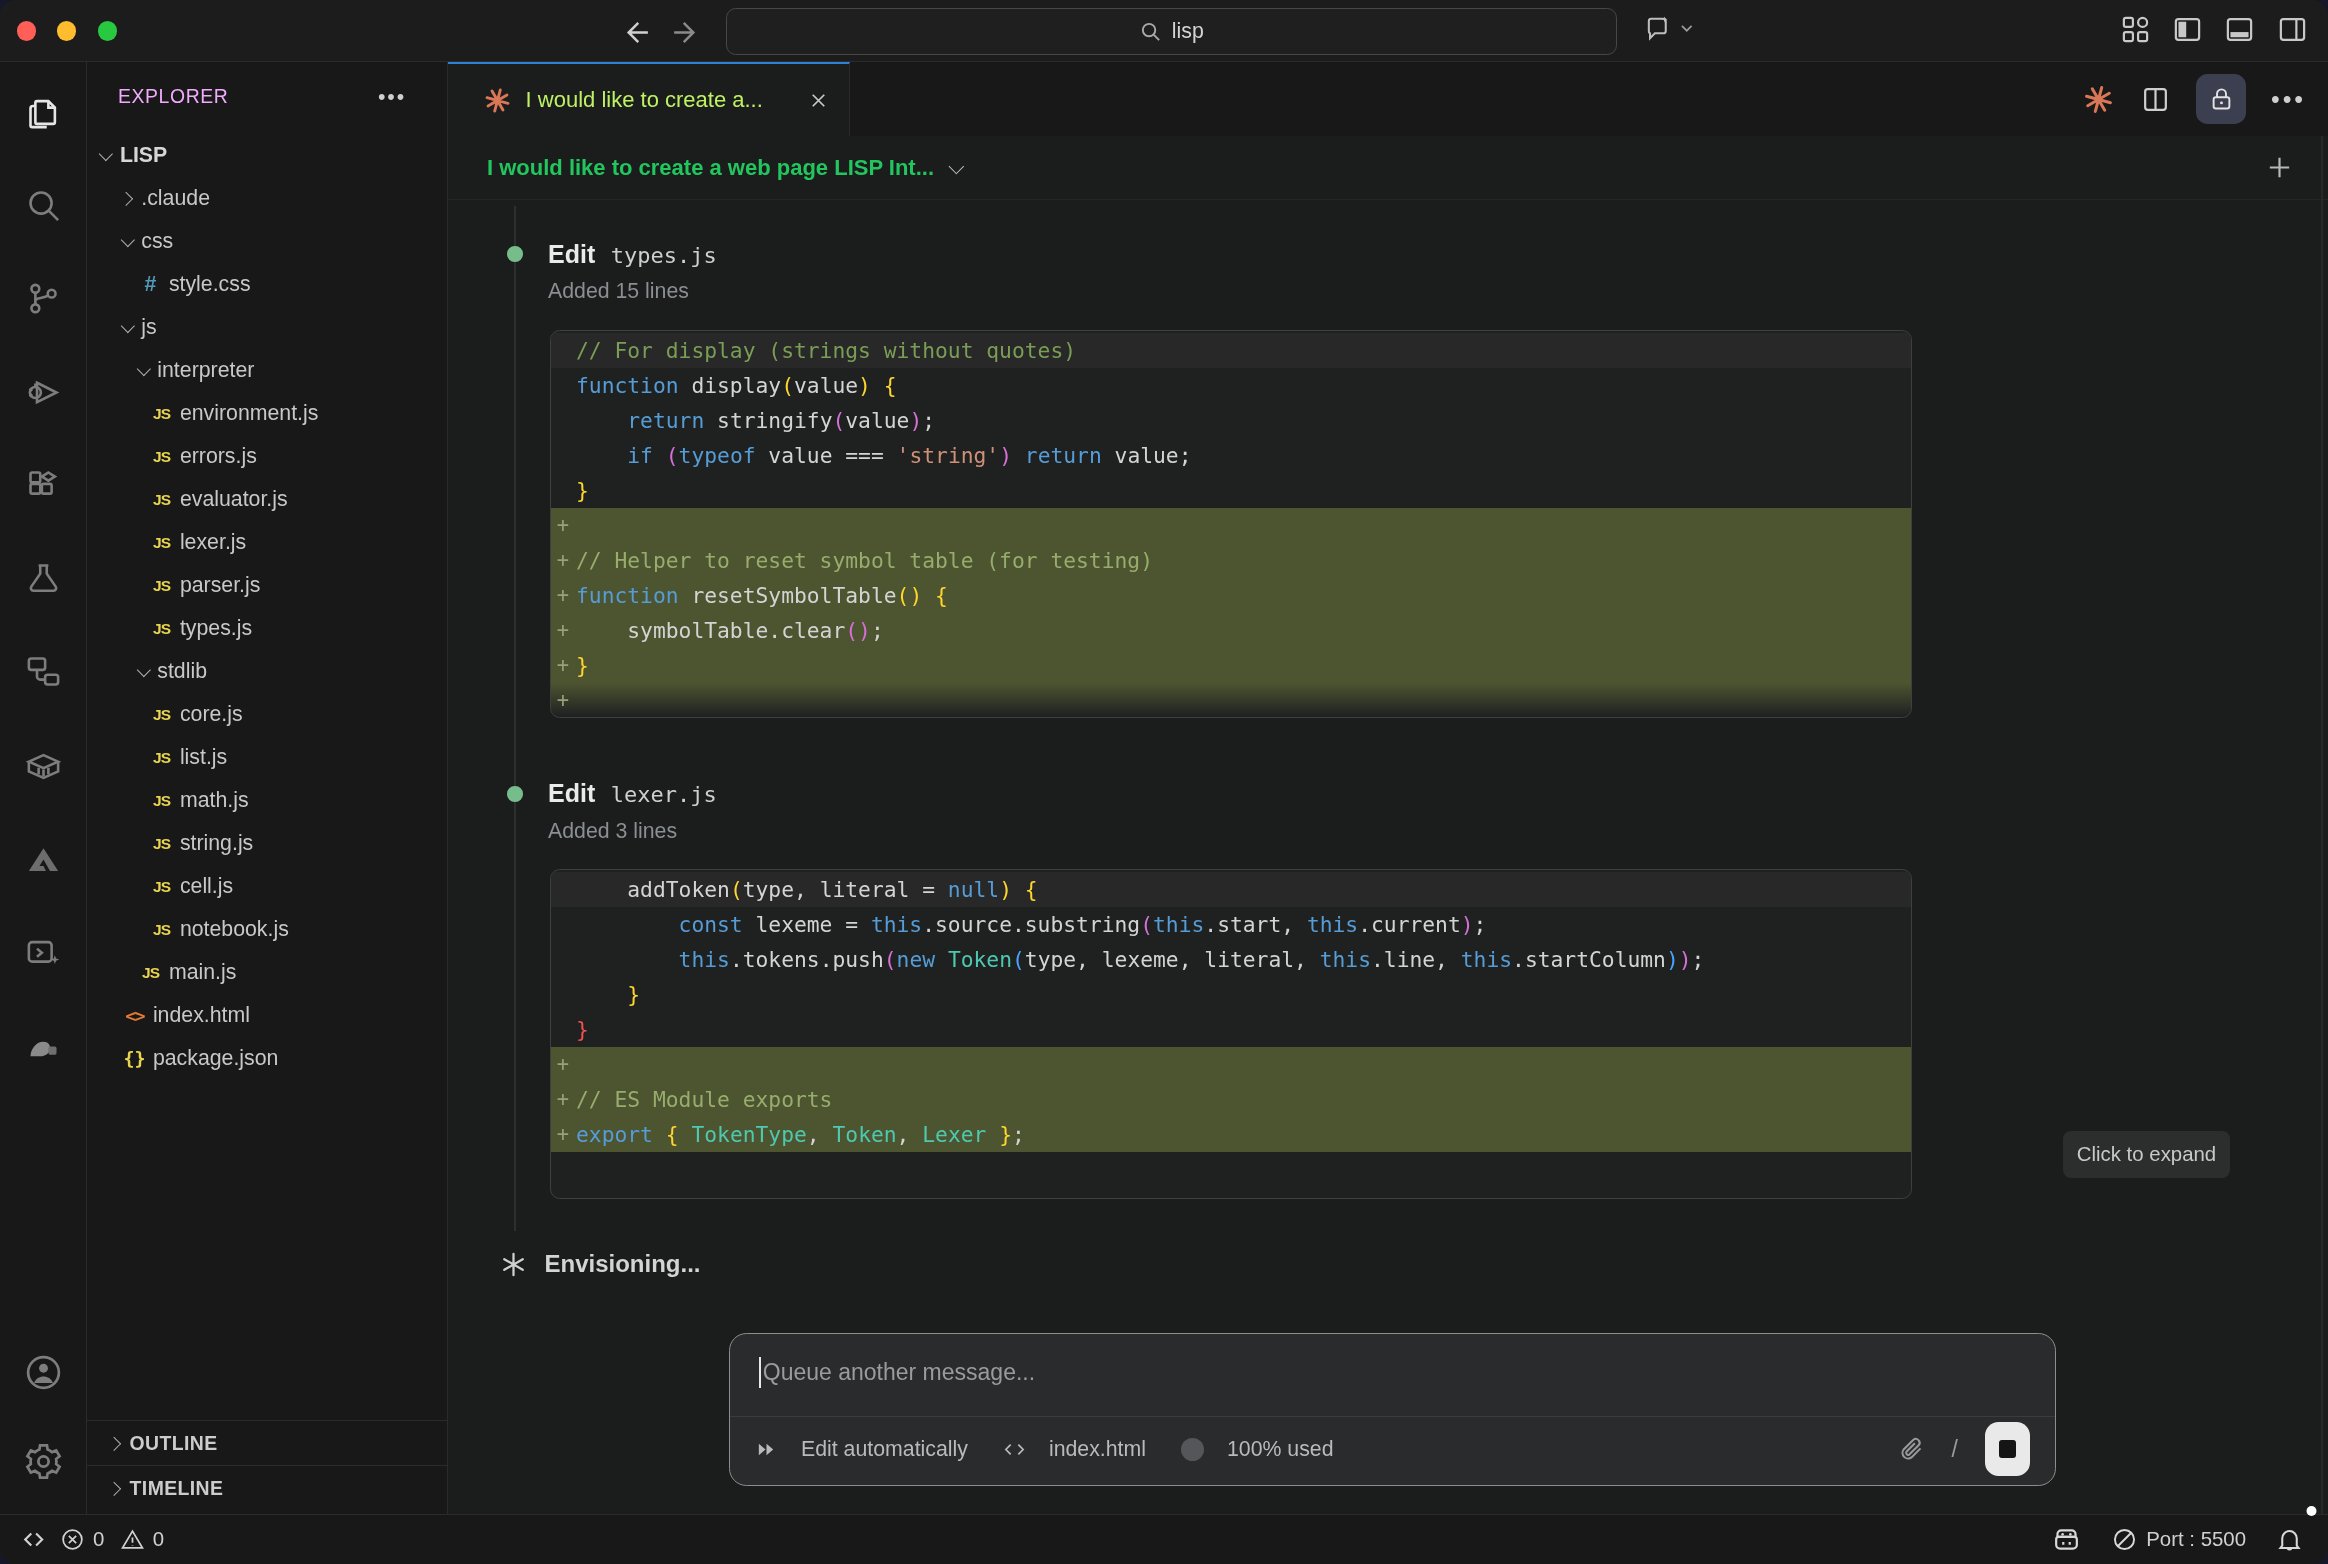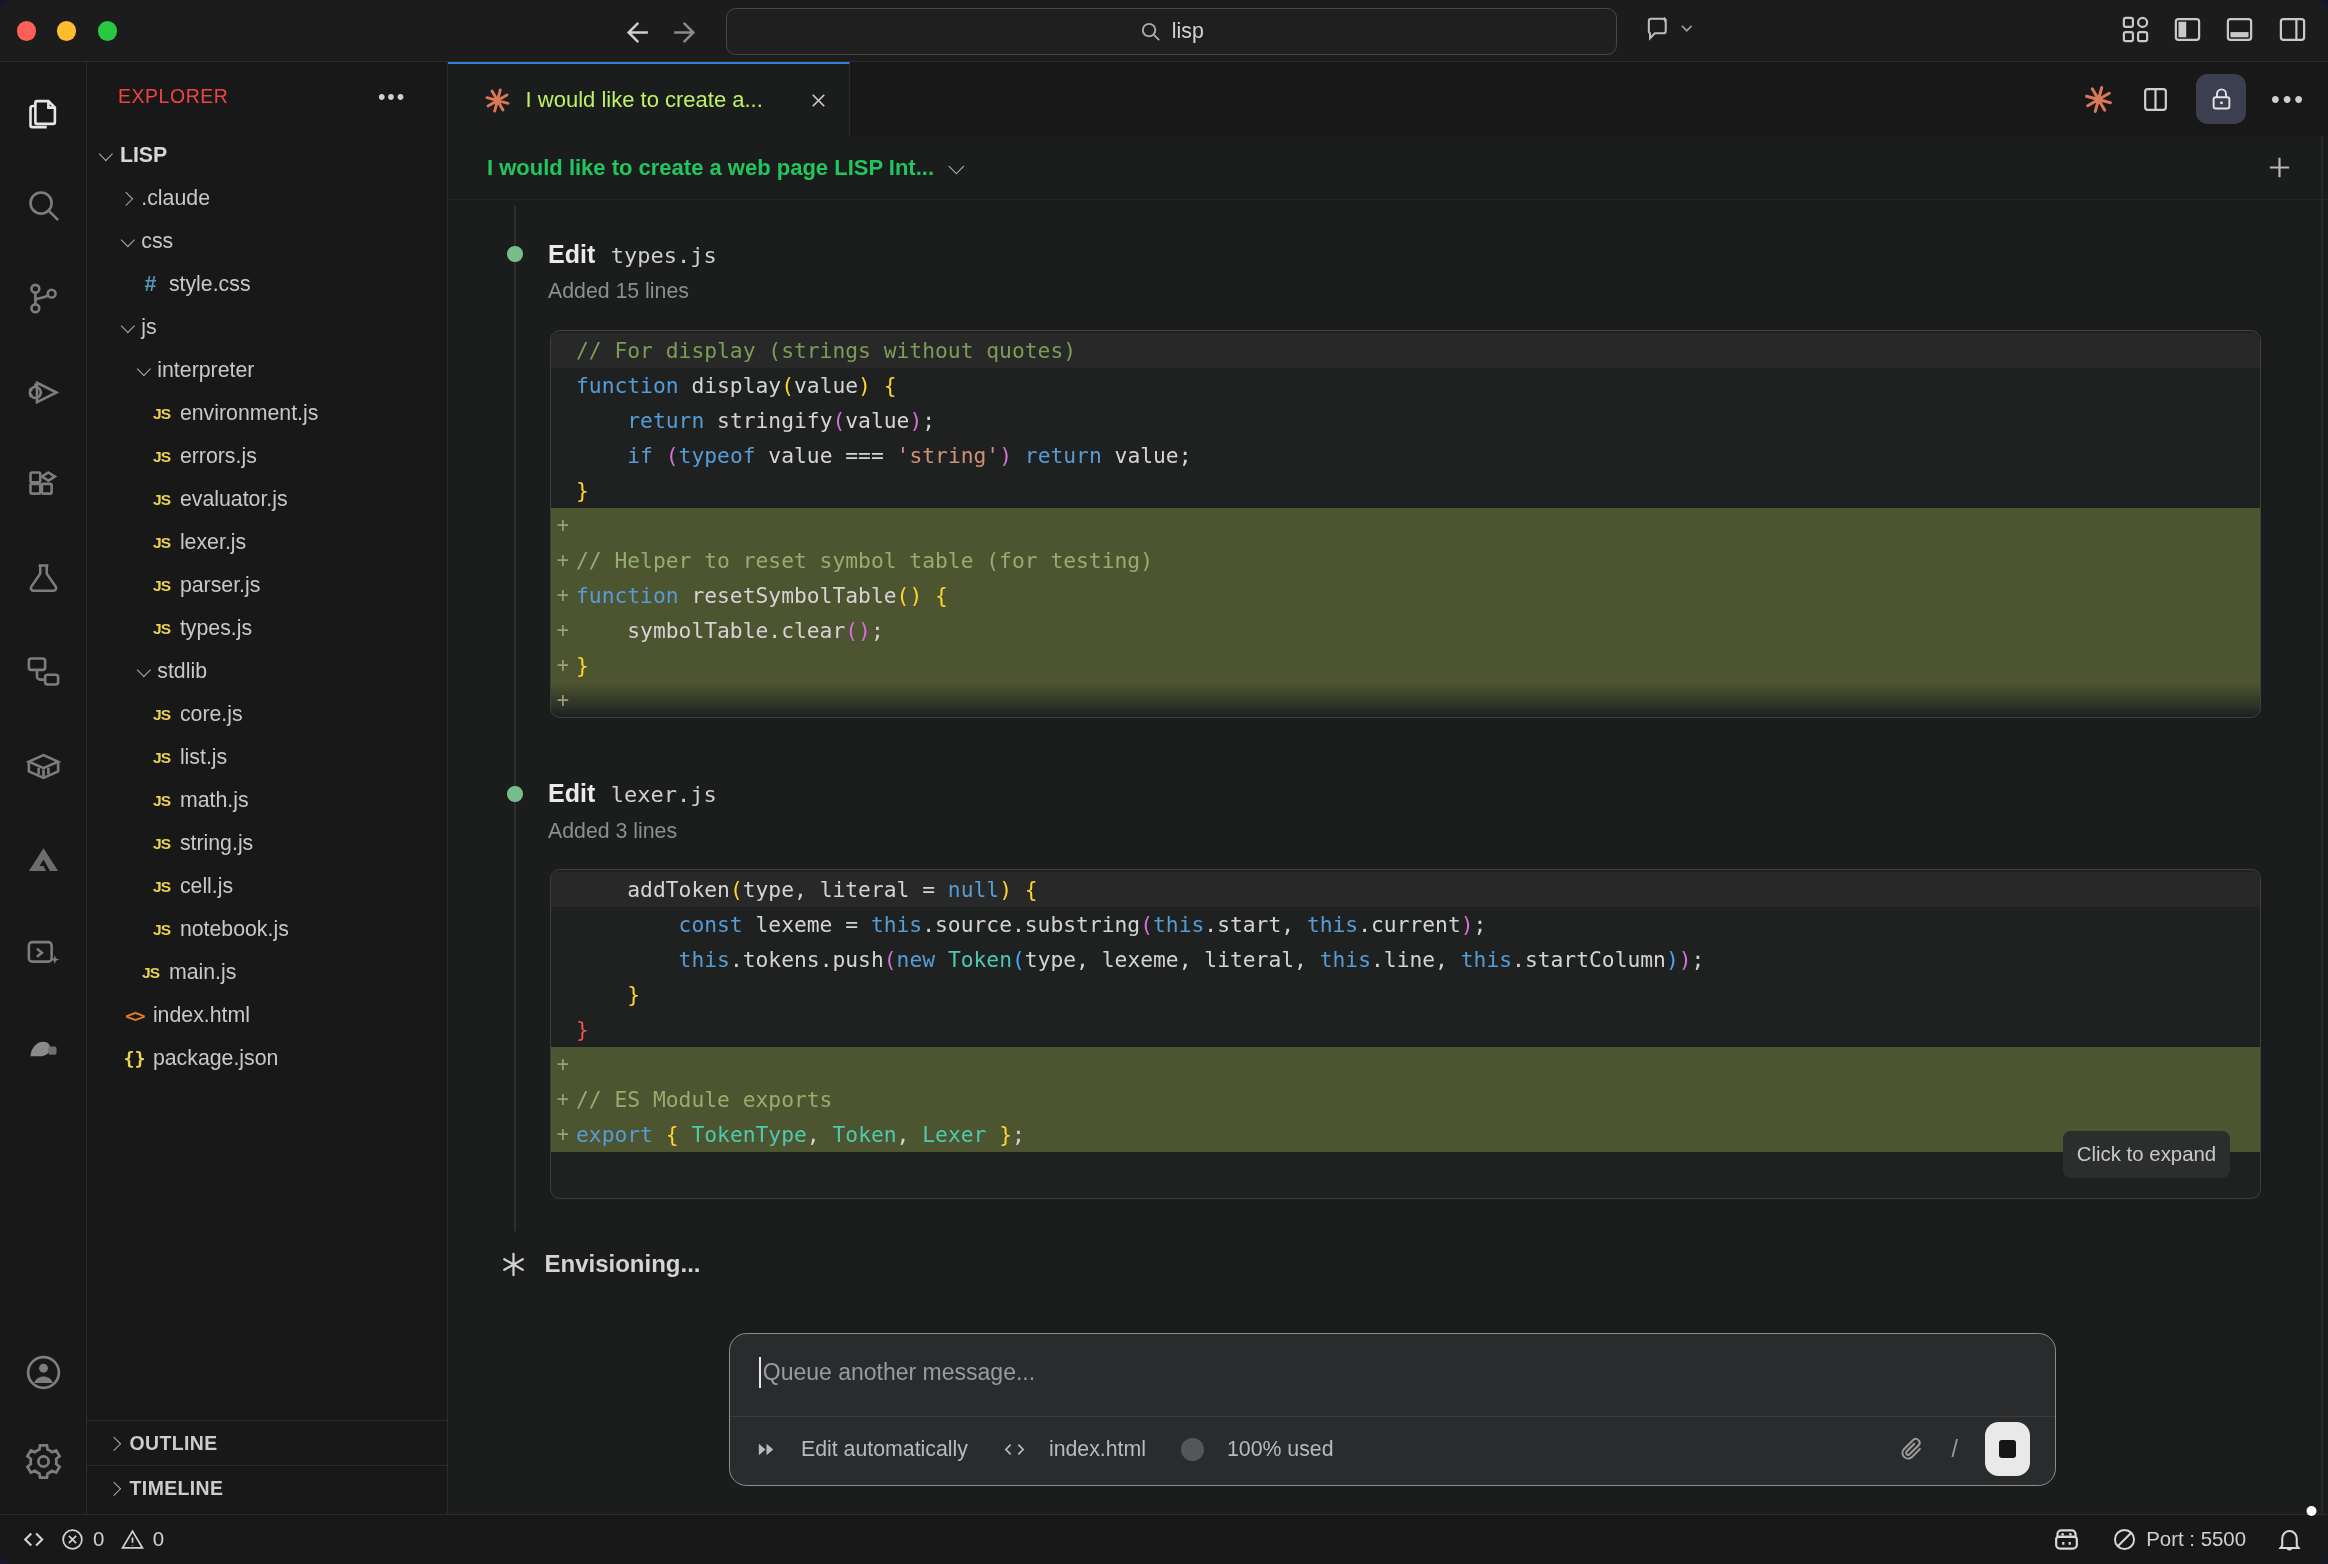--- a/index.html
+++ b/index.html
@@ -15,21 +15,21 @@
   .tb-right { position:absolute; right:21.3px; top:13.6px; display:flex; gap:21.3px; align-items:center; }
   .copichat { position:absolute; left:1644px; top:13.6px; display:flex; align-items:center; gap:5.8px; }
 
   
   .activitybar { position:absolute; left:0; top:62px; width:87px; height:1452px; background:#181818; border-right:1px solid #2b2b2b; }
   .ab-ic { position:absolute; left:20.4px; width:47px; height:47px; display:flex; align-items:center; justify-content:center; color:#7d7d7d; }
   .ab-ic.active { color:#e6e6e6; }
 
   
   .sidebar { position:absolute; left:87px; top:62px; width:361px; height:1452px; background:#181818; border-right:1px solid #2b2b2b; }
-  .sb-header { position:absolute; left:31px; top:23px; font-size:19.4px; letter-spacing:0.6px; color:#ef4444; }
+  .sb-header { position:absolute; left:31px; top:23px; font-size:19.4px; letter-spacing:0.6px; color:#f0abfc; }
   .sb-dots { position:absolute; right:41px; top:23px; color:#cfcfcf; font-size:21.3px; letter-spacing:1.9px; }
   .tree { position:absolute; left:0; top:72px; width:100%; }
   .tree-row { height:43px; display:flex; align-items:center; color:#c8c8c8; font-size:21.3px; cursor:pointer; white-space:nowrap; }
   .tree-row.bold { font-weight:bold; color:#d6d6d6; }
   .d0{padding-left:11.6px;} .d1{padding-left:33px;} .d2{padding-left:49px;} .d3{padding-left:60px;}
   .chev { width:21.3px; height:13.6px; position:relative; display:inline-block; flex:0 0 21.3px; }
   .chev::before { content:""; position:absolute; width:8.7px; height:8.7px; border-right:1.9px solid #b0b0b0; border-bottom:1.9px solid #b0b0b0; }
   .chev.down::before { left:2.9px; top:0px; transform:rotate(45deg); }
   .chev.right::before { left:1px; top:1.9px; transform:rotate(-45deg); }
   .fi { display:inline-block; width:29px; margin-right:3.9px; text-align:center; font-weight:bold; flex:0 0 29px; }
@@ -53,21 +53,21 @@
   .chat-caret::before { content:""; position:absolute; left:1.9px; top:1.9px; width:9.7px; height:9.7px; border-right:1.9px solid #bdbdbd; border-bottom:1.9px solid #bdbdbd; transform:rotate(45deg); }
   .plus { margin-left:auto; color:#b8b8b8; }
 
   .threadline { position:absolute; left:66px; top:144px; width:1.9px; height:1025px; background:#2d2e2e; }
   .dot { position:absolute; left:59px; width:15.5px; height:15.5px; border-radius:50%; background:#77bd8b; }
   .ed-h { position:absolute; left:100px; height:35px; line-height:35px; white-space:nowrap; }
   .ed-h .act { color:#eaeaea; font-size:25px; font-weight:bold; }
   .ed-h .file { color:#cfcfcf; font-size:22px; font-family:"DejaVu Sans Mono",monospace; margin-left:15.5px; }
   .ed-sum { position:absolute; left:100px; color:#8a8f93; font-size:21.3px; }
 
-  .code { position:absolute; left:102px; width:1711px; background:#1f2121; border:1px solid #3e4040; border-radius:9.7px; overflow:hidden; padding:1.9px 0; }
+  .code { position:absolute; left:102px; width:1362px; background:#1f2121; border:1px solid #3e4040; border-radius:9.7px; overflow:hidden; padding:1.9px 0; }
   .code-0 { top:268px; height:388px; } .code-1 { top:807px; height:330px; }
   .cl { height:35px; line-height:35px; padding-left:25px; position:relative; white-space:pre; font-family:"DejaVu Sans Mono",monospace; font-size:21.3px; color:#d4d4d4; }
   .cl.top { background:#272827; }
   .cl.add { background:#4d5430; }
   .cl.fade { background:linear-gradient(180deg,#4d5430 0%, rgba(77,84,48,0) 95%); }
   .gut { position:absolute; left:5.8px; top:0; color:#9aa078; font-size:20.4px; }
   .c-kw{color:#569cd6;} .c-id{color:#d4d4d4;} .c-plain{color:#d4d4d4;}
   .c-b1{color:#ffd62e;} .c-b2{color:#d670d6;} .c-b3{color:#4aa3ff;}
   .c-str{color:#ce9178;} .c-cmt{color:#7a9e56;} .c-cmta{color:#97ad6d;}
   .c-teal{color:#4ec9b0;} .c-red{color:#f05050;}

